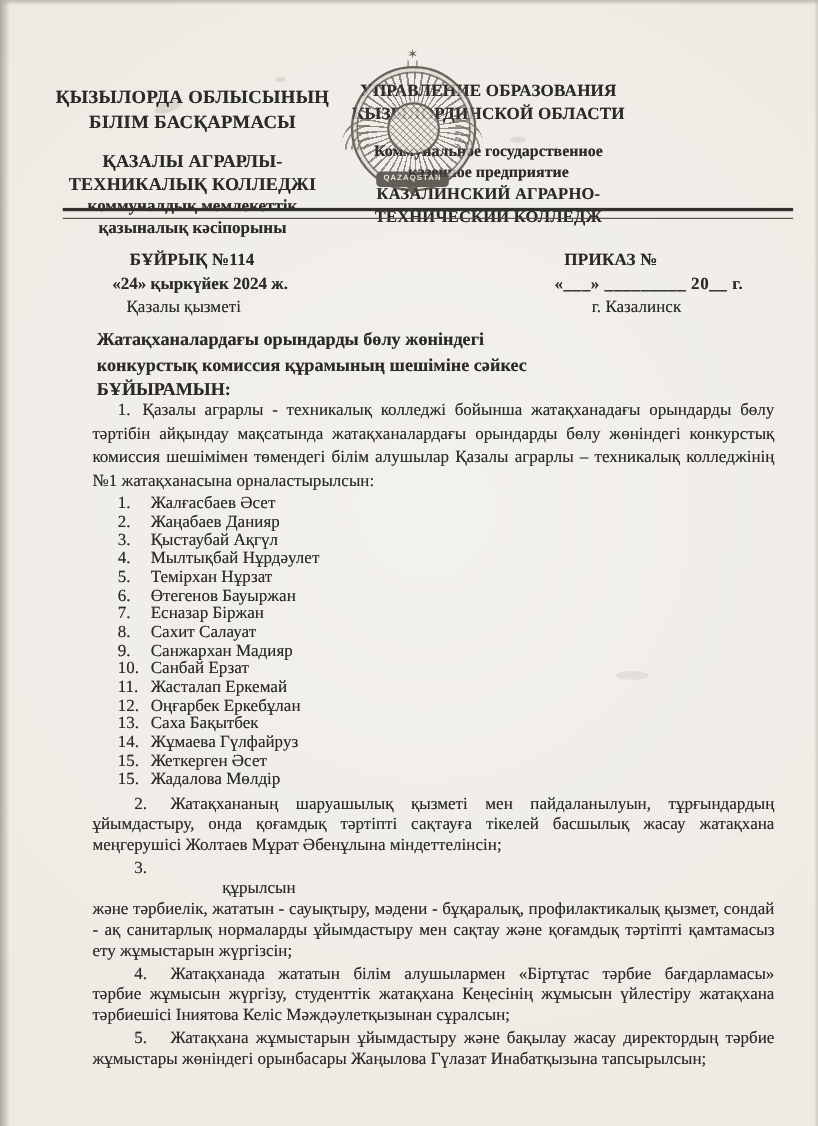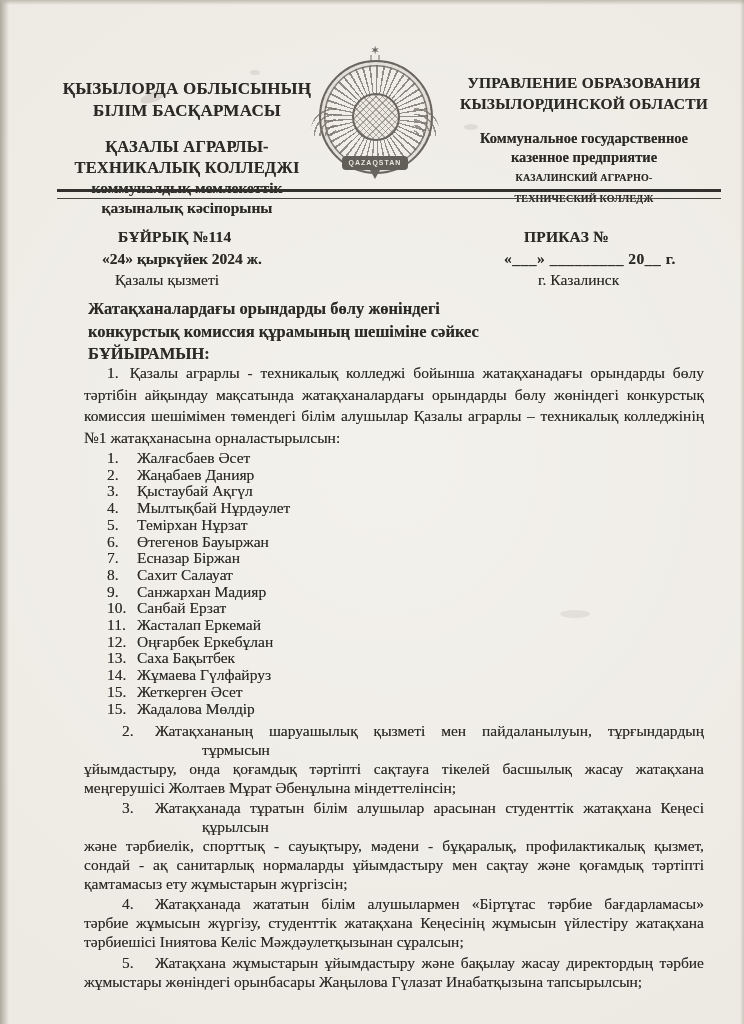--- a/index.html
+++ b/index.html
@@ -23,30 +23,30 @@
     background:linear-gradient(270deg,rgba(170,164,152,.5),rgba(170,164,152,0)); }
   .smudge { position:absolute; border-radius:50%; pointer-events:none; }
   .sm1 { left:140px; top:92px; width:26px; height:10px; background:rgba(120,115,105,.18); transform:rotate(-20deg); }
   .sm2 { left:464px; top:124px; width:14px; height:6px; background:rgba(120,115,105,.15); }
   .sm3 { left:560px; top:610px; width:30px; height:8px; background:rgba(120,115,105,.12); }
   .sm4 { left:250px; top:70px; width:10px; height:5px; background:rgba(120,115,105,.15); }
 
   .ink { text-shadow:0 0 .4px rgba(43,42,39,.55); }
 
   
-  .letterhead { position:absolute; left:56px; top:62px; right:22px; display:flex; justify-content:space-between; }
+  .letterhead { position:absolute; left:44px; top:62px; right:22px; display:flex; }
   .lh-col { text-align:center; font-weight:bold; }
   .lh-left { width:262px; margin-top:16px; }
   .lh-right { width:276px; margin-top:10px; }
   .lh-left .org-line   { font-size:17px; line-height:22px; letter-spacing:.3px; }
   .lh-left .col-line   { font-size:16.5px; line-height:21px; letter-spacing:.2px; }
   .lh-left .type-line  { font-size:15.5px; line-height:20px; }
   .lh-right .org-line  { font-size:15.5px; line-height:21px; letter-spacing:.2px; }
   .lh-right .type-line { font-size:14.5px; line-height:19px; }
-  .lh-right .col-line  { font-size:10px; line-height:21px; letter-spacing:.2px; }
+  .lh-right .col-line  { font-size:15px; line-height:21px; letter-spacing:.2px; }
   .lh-gap-l { height:14px; } .lh-gap-r { height:15px; }
 
   
   .emblem { position:absolute; left:314px; top:48px; width:122px; height:140px; opacity:.82; }
   .emblem-star { position:absolute; left:50%; top:-3px; transform:translateX(-50%);
     font-size:11px; color:#4c4841; line-height:11px; }
   .emblem-stem { position:absolute; left:50%; top:7px; transform:translateX(-50%);
     width:7px; height:8px; border-left:1.5px solid #57534b; border-right:1.5px solid #57534b; }
   .orb { position:absolute; left:5px; top:12px; width:110px; height:110px; border-radius:50%;
     border:2px solid #4c4841;
@@ -82,21 +82,21 @@
   
   .order-meta { position:absolute; left:88px; top:226px; right:40px;
     display:flex; justify-content:space-between; font-size:15.5px; line-height:21.5px; }
   .om-block { }
   .om-left { width:250px; }
   .om-right { width:200px; }
   .om-title { font-weight:bold; letter-spacing:.2px; }
   .om-left .om-title { margin-left:30px; }
   .om-left .om-date  { font-weight:bold; margin-left:14px; }
   .om-left .om-city  { margin-left:27px; }
-  .om-right .om-title { font-weight:bold; margin-left:20px; }
+  .om-right .om-title { font-weight:bold; margin-left:9px; }
   .om-right .om-date  { font-weight:bold; letter-spacing:.5px; }
   .om-right .om-city  { margin-left:34px; }
 
   
   .subject { position:absolute; left:88px; top:298px; width:440px;
     font-weight:bold; font-size:16.5px; line-height:22.5px; white-space:nowrap; }
 
   
   .bodytext { position:absolute; left:84px; top:362px; width:620px; font-size:15.5px; }
   .clause1 { margin:0; text-indent:23px; text-align:justify; line-height:21.5px; }
@@ -248,30 +248,28 @@
           <span class="s-name">Жадалова Мөлдір</span>
         </div>
     </div>
 
     <div class="clauses">
       <div class="num-para">
         <div class="np-first">
             <span class="np-num">2.</span>
             <span class="np-text">Жатақхананың шаруашылық қызметі мен пайдаланылуын, тұрғындардың</span>
           </div>
-        <div class="np-hang">тұрмысын</div>
         <div class="np-rest">ұйымдастыру, онда қоғамдық тәртіпті сақтауға тікелей басшылық жасау жатақхана меңгерушісі Жолтаев Мұрат Әбенұлына міндеттелінсін;</div>
       </div>
       <div class="num-para">
         <div class="np-first">
             <span class="np-num">3.</span>
-            <span class="np-text">Жатақханада тұратын білім алушылар арасынан студенттік жатақхана Кеңесі</span>
           </div>
         <div class="np-hang">құрылсын</div>
-        <div class="np-rest">және тәрбиелік, спорттық - сауықтыру, мәдени - бұқаралық, профилактикалық қызмет, сондай - ақ санитарлық нормаларды ұйымдастыру мен сақтау және қоғамдық тәртіпті қамтамасыз ету жұмыстарын жүргізсін;</div>
+        <div class="np-rest">және тәрбиелік, жататын - сауықтыру, мәдени - бұқаралық, профилактикалық қызмет, сондай - ақ санитарлық нормаларды ұйымдастыру мен сақтау және қоғамдық тәртіпті қамтамасыз ету жұмыстарын жүргізсін;</div>
       </div>
       <div class="num-para">
         <div class="np-first">
             <span class="np-num">4.</span>
             <span class="np-text">Жатақханада жататын білім алушылармен «Біртұтас тәрбие бағдарламасы»</span>
           </div>
         <div class="np-rest">тәрбие жұмысын жүргізу, студенттік жатақхана Кеңесінің жұмысын үйлестіру жатақхана тәрбиешісі Іниятова Келіс Мәждәулетқызынан сұралсын;</div>
       </div>
       <div class="num-para">
         <div class="np-first">

